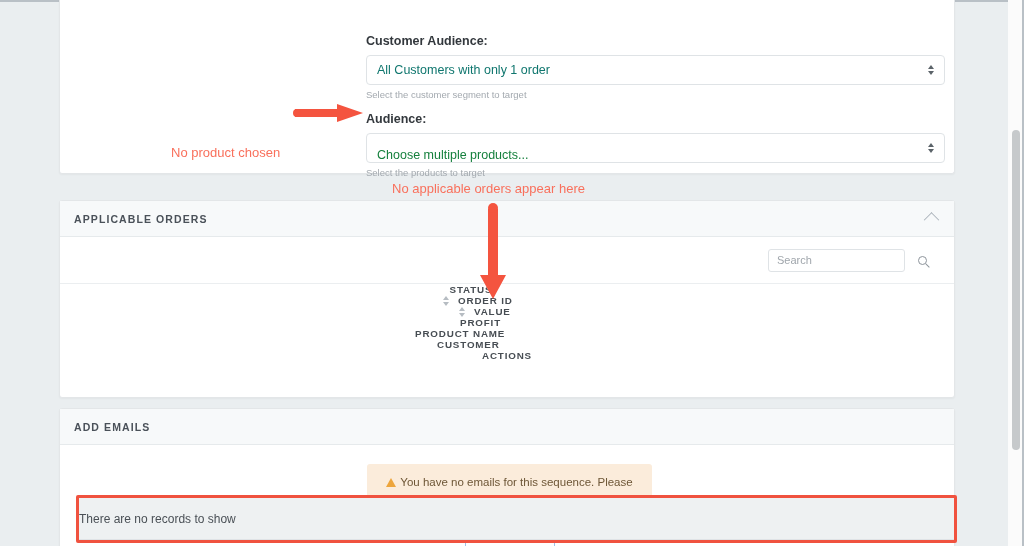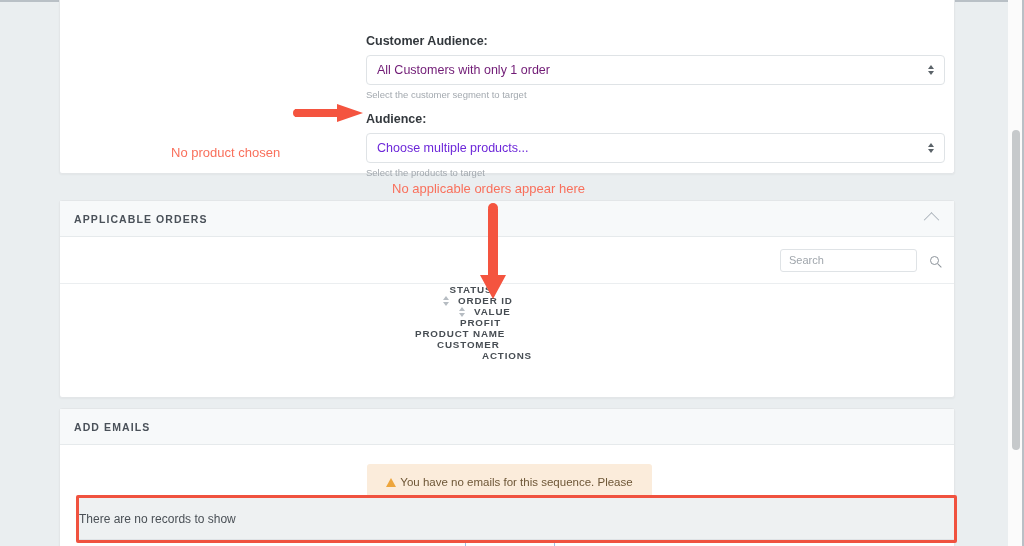--- a/index.html
+++ b/index.html
@@ -81,25 +81,25 @@
   }
   .select-box {
     height: 30px;
     border: 1px solid #dfe3e6;
     border-radius: 4px;
     background: #ffffff;
     display: flex;
     align-items: center;
     padding: 0 10px;
     font-size: 12.5px;
-    color: #701a75;
+    color: #0f766e;
     position: relative;
     cursor: pointer;
   }
-  .select-box.placeholder-val { color: #6d28d9; }
+  .select-box.placeholder-val { color: #15803d; align-items: flex-end; }
   .select-arrows {
     position: absolute; right: 10px; top: 50%;
     transform: translateY(-50%);
     display: flex; flex-direction: column; align-items: center; gap: 2px;
   }
   .tri-up {
     width: 0; height: 0;
     border-left: 3.5px solid transparent;
     border-right: 3.5px solid transparent;
     border-bottom: 4px solid #5b6369;
@@ -115,21 +115,21 @@
     color: #a3a9af;
     margin-top: 4px;
     display: block;
   }
 
   
   .table-wrap { position: absolute; left: 0; top: 36px; width: 894px; }
   .search-row {
     height: 46px;
     display: flex; align-items: center; justify-content: flex-end;
-    padding-right: 9px;
+    padding-right: 21px;
   }
   .search-input {
     width: 137px; height: 23px;
     border: 1px solid #dfe3e6;
     border-radius: 3px;
     background: #fff;
     display: flex; align-items: center;
     padding: 0 8px;
     font-size: 11px;
     color: #a0a6ac;

